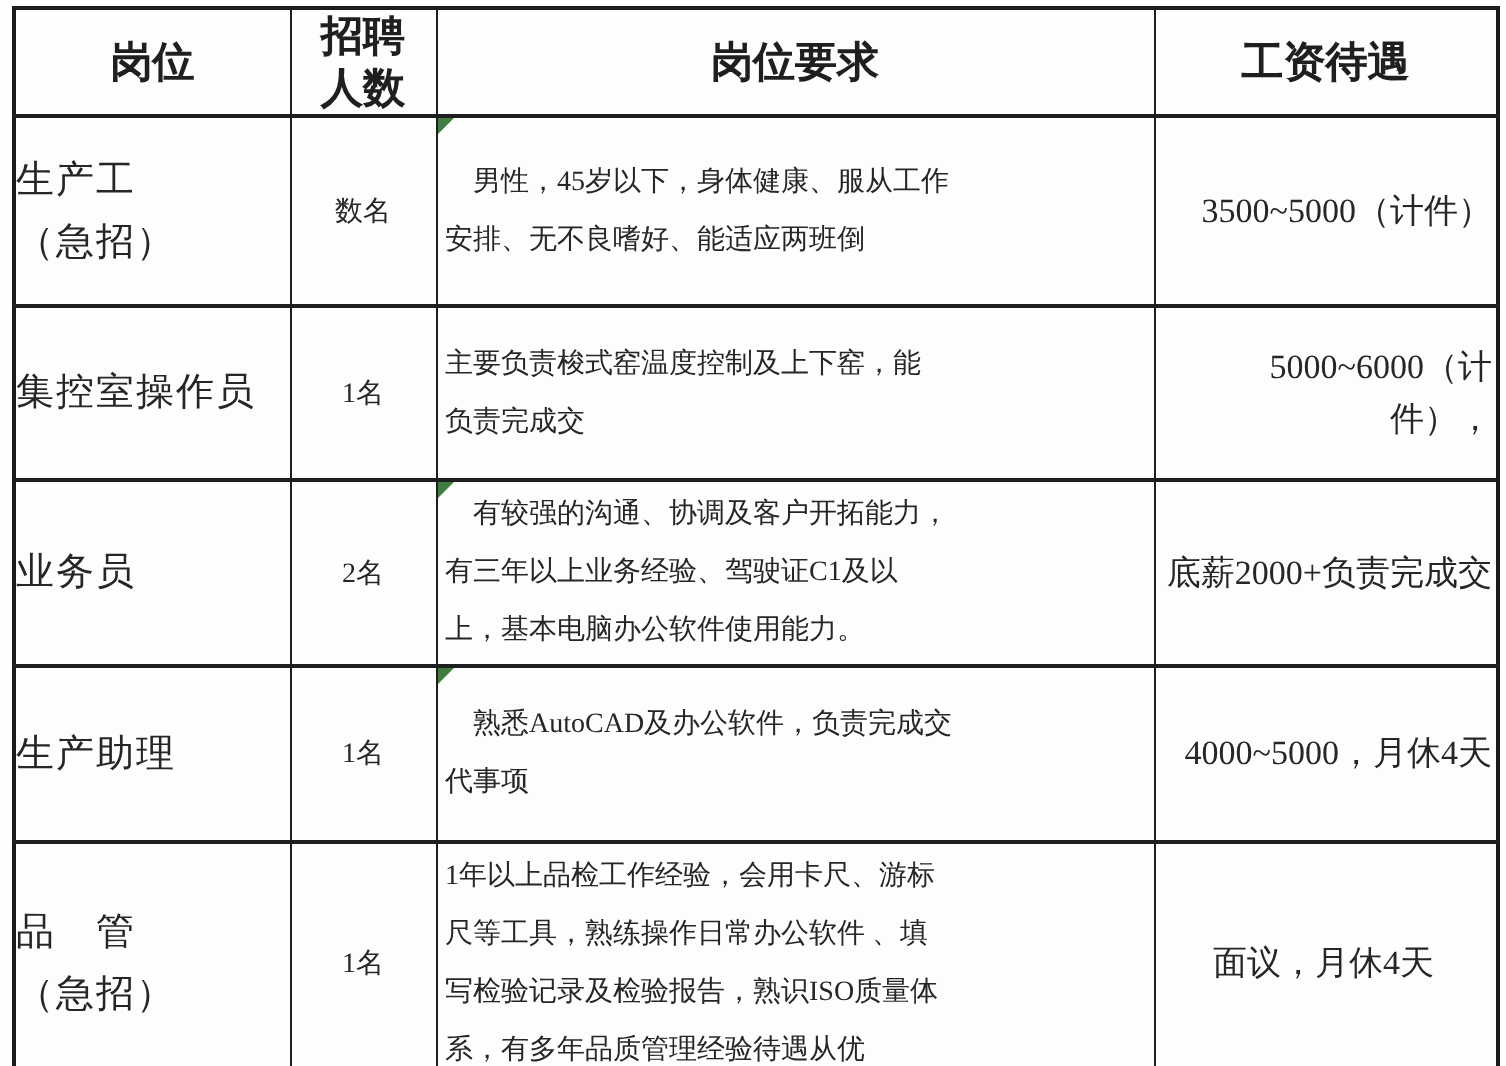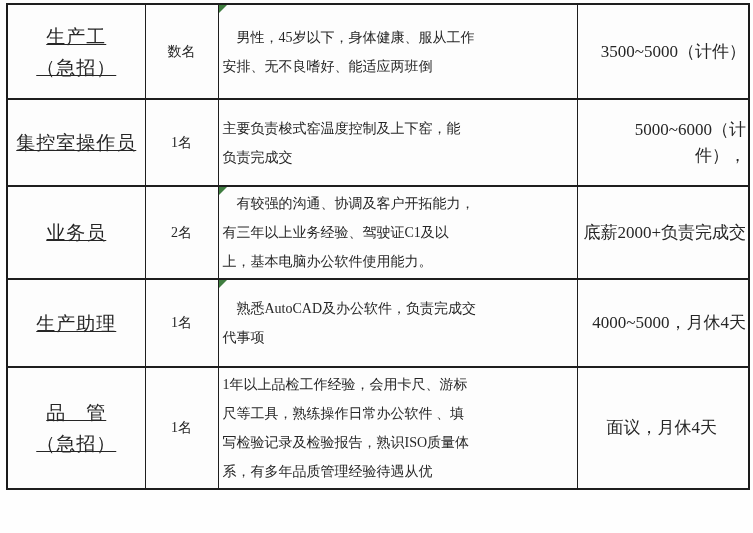--- a/index.html
+++ b/index.html
@@ -32,24 +32,23 @@
   table.recruit { border: 2px solid #1a1a1a; }
   th.hdr {
     font-size: 21px;
     font-weight: bold;
     text-align: center;
     line-height: 26px;
     color: #1f1f1f;
   }
   td.pos {
     font-size: 19px;
-    text-align: center;
+    text-align: left;
     line-height: 31px;
     letter-spacing: 1px;
-    text-decoration: underline;
   }
   td.cnt {
     font-size: 14px;
     text-align: center;
   }
   td.req {
     font-size: 14px;
     line-height: 29px;
     text-align: left;
     padding: 2px 2px 2px 4px;
@@ -83,20 +82,27 @@
 
 <div class="sheet">
   <table class="recruit">
     <colgroup>
       <col style="width:138px">
       <col style="width:73px">
       <col style="width:359px">
       <col style="width:172px">
     </colgroup>
     <tbody>
+        <tr class="rh-h">
+      <th class="hdr">岗位</th>
+      <th class="hdr">招聘
+人数</th>
+      <th class="hdr">岗位要求</th>
+      <th class="hdr">工资待遇</th>
+    </tr>
 
     <tr class="rh-0">
       <td class="pos">生产工
 （急招）</td>
       <td class="cnt">数名</td>
       <td class="req"><span class="corner-marker"></span><span>　男性，45岁以下，身体健康、服从工作
 安排、无不良嗜好、能适应两班倒</span></td>
       <td class="sal">3500~5000（计件）</td>
     </tr>
 

